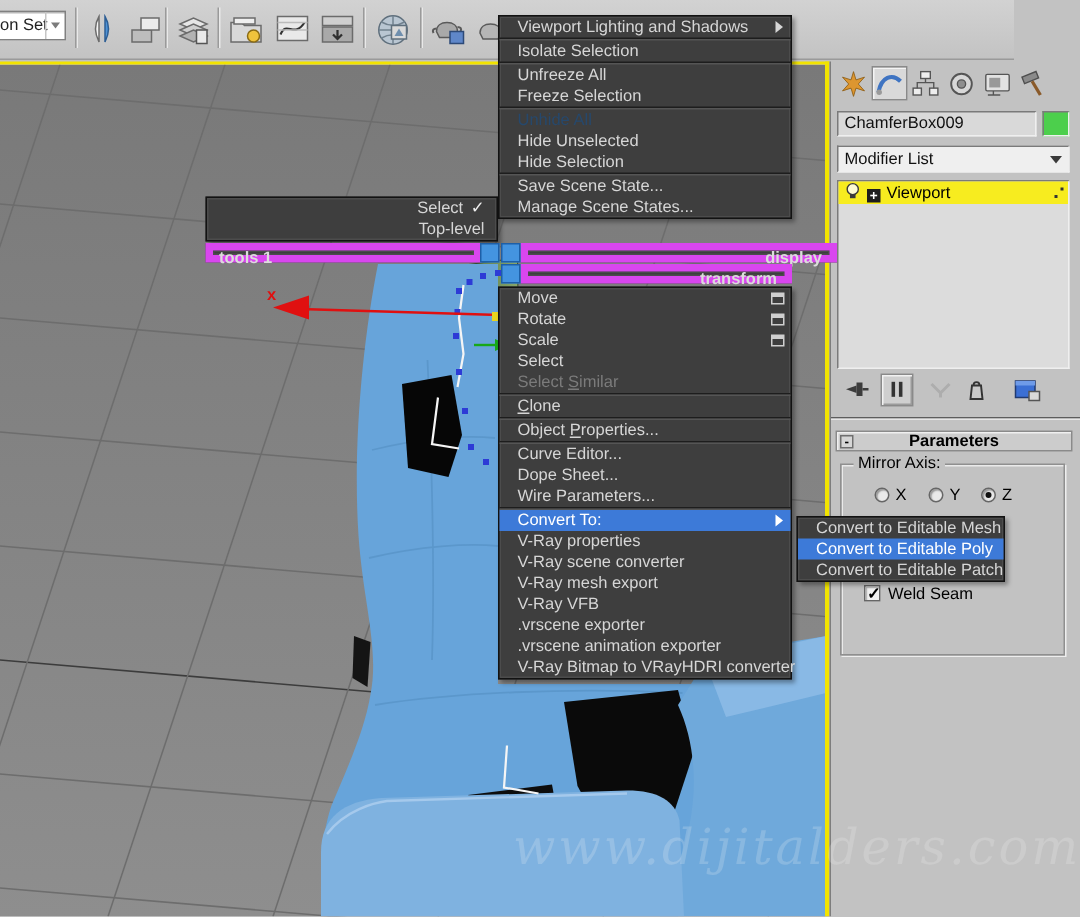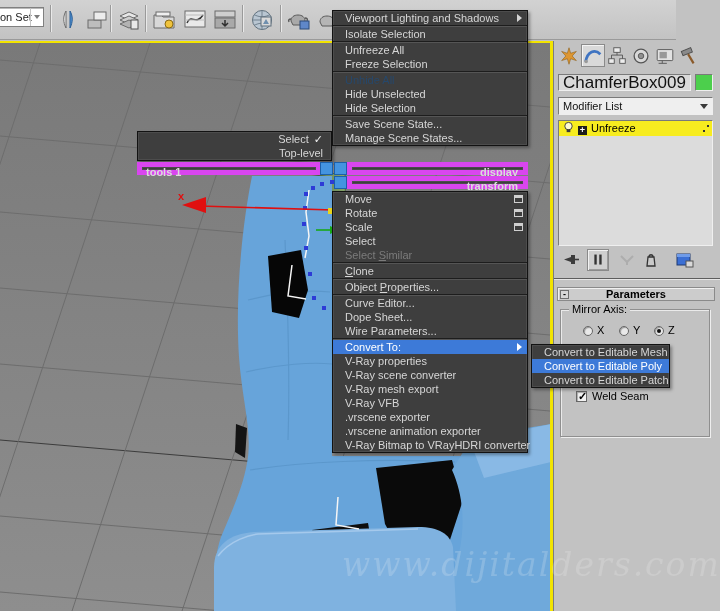--- a/index.html
+++ b/index.html
@@ -54,21 +54,21 @@
   
   #panel { position:absolute; left:553px; top:41px; width:167px; height:570px;
     background:#c2c2c2; border-left:1px solid #7d7d7d; z-index:10; }
   .tab { position:relative; float:left; width:24px; height:23px; border:1px solid transparent; }
   .tab.active { background:#d9d9d9; border:1px solid #8a8a8a;
     box-shadow:inset 1px 1px 0 #f4f4f4; }
   #panel-tabs { position:absolute; left:3px; top:3px; width:150px; height:23px; }
   .sunken { border-top:1px solid #7a7a7a; border-left:1px solid #7a7a7a;
     border-bottom:1px solid #efefef; border-right:1px solid #efefef; }
   #obj-name { position:absolute; left:4px; top:33px; width:133px; height:17px; background:#d9d9d9;
-    font-size:17px; color:#111; line-height:15px; padding-left:4px; }
+    font-size:11px; color:#111; line-height:15px; padding-left:4px; }
   #obj-color { position:absolute; left:141px; top:33px; width:18px; height:17px; }
   #mod-combo { position:absolute; left:4px; top:56px; width:155px; height:18px; background:#efefef;
     font-size:11px; color:#111; line-height:16px; padding-left:4px; }
   #mod-combo .dd { position:absolute; right:1px; top:1px; width:15px; height:14px; }
   #mod-combo .dd:after { content:""; position:absolute; left:4px; top:5px;
     border-left:4px solid transparent; border-right:4px solid transparent; border-top:5px solid #3a3a3a; }
   #stack { position:absolute; left:4px; top:79px; width:155px; height:126px; background:#dcdcdc; }
   .stack-row { position:relative; height:15px; line-height:15px; font-size:11px; color:#000; padding-left:3px; }
   .stack-row.selected { background:#f7ec1f; }
   .plus-box { display:inline-block; width:9px; height:9px; background:#1d1d1d; color:#fff;
@@ -336,21 +336,21 @@
 
     <div id="mod-combo" class="sunken">
       <span>Modifier List</span>
       <span class="dd"></span>
     </div>
 
     <div id="stack" class="sunken">
         <div class="stack-row selected"><svg viewBox="0 0 14 14" width="13" height="13" style="vertical-align: -2px; margin-right: 3px;">
             <circle cx="7" cy="5.5" r="4" fill="#fdfbd2" stroke="#3a3a3a"></circle>
             <rect x="5" y="9" width="4" height="3" fill="#3a3a3a"></rect>
-          </svg><span class="plus-box">+</span><span>Unfreeze</span><span class="stack-dots">
+          </svg><span class="plus-box">+</span><span>Viewport</span><span class="stack-dots">
             <i></i>
             <i></i>
           </span></div>
       </div>
 
     <div id="stack-tools">
       <div class="st-btn" style="left:3px">
         <svg viewBox="0 0 22 22">
             <rect x="12" y="6" width="4" height="9" fill="#3c3c3c"></rect>
             <polygon points="12,8 5,10.5 12,13" fill="#3c3c3c"></polygon>
@@ -405,21 +405,21 @@
   </div>
 
   <div id="tools-quad" class="menu" style="left:137px; top:131px;">
       <div class="menu-item"><span>Select</span><span class="mi-check">✓</span></div>
       <div class="menu-item"><span>Top-level</span></div>
     </div>
   <div class="quad-bar" style="left:137px; top:162px; width:184px; padding-left:4px;">tools 1</div>
   <div class="quad-dot" style="left:320px; top:162px;"></div>
   <div class="quad-dot" style="left:334px; top:162px;"></div>
   <div class="quad-dot" style="left:334px; top:176px;"></div>
-  <div class="quad-bar" style="left:347px; top:162px; width:181px; text-align:right; padding-right:5px;">display</div>
+  <div class="quad-bar" style="left:347px; top:162px; width:211px; text-align:right; padding-right:5px;">display</div>
   <div class="quad-bar" style="left:347px; top:176px; width:181px; text-align:right; padding-right:5px;">transform</div>
 
   <div id="display-menu" class="menu" style="left:332px; top:10px; width:196px;">
       <div class="menu-item"><span>Viewport Lighting and Shadows</span><span class="mi-arrow"></span></div>
       <div class="menu-sep"></div>
       <div class="menu-item"><span>Isolate Selection</span></div>
       <div class="menu-sep"></div>
       <div class="menu-item"><span>Unfreeze All</span></div>
       <div class="menu-item"><span>Freeze Selection</span></div>
       <div class="menu-sep"></div>

